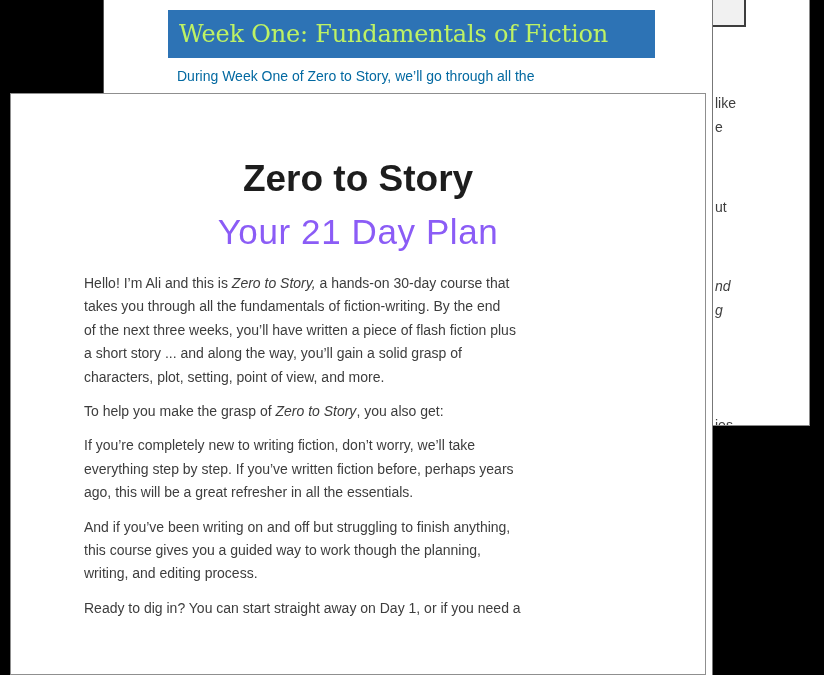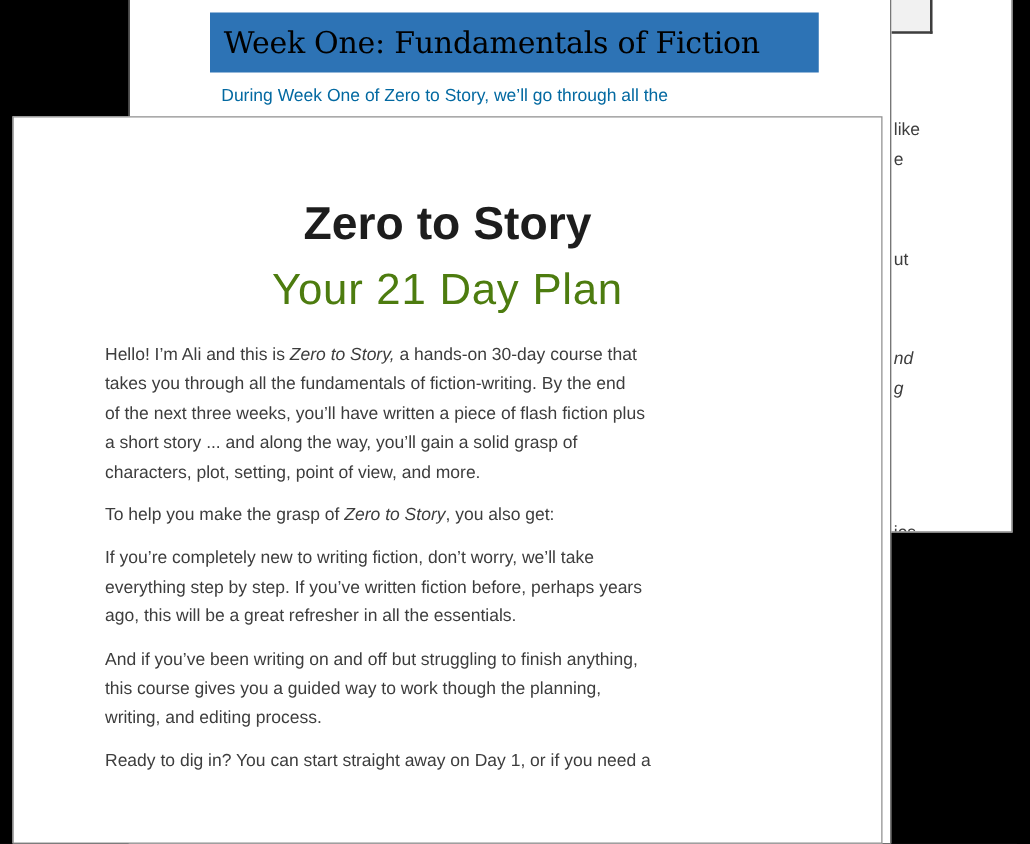--- a/index.html
+++ b/index.html
@@ -15,30 +15,30 @@
   .frag.it{font-style:italic;}
   .frag-0{top:94px;} .frag-1{top:118px;} .frag-2{top:198px;}
   .frag-3{top:277px;} .frag-4{top:301px;} .frag-5{top:416px;}
 
   
   .page-week{left:103px;top:0;width:610px;height:675px;border-left:1px solid #555;
              border-right:1px solid #777;z-index:2;}
   .banner{position:absolute;left:64px;top:10px;width:487px;height:48px;background:#2d73b5;
           display:flex;align-items:center;padding-left:11px;box-sizing:border-box;}
   .banner h1{margin:0;font-family:"DejaVu Serif","Liberation Serif",serif;font-weight:normal;
-             font-size:24px;color:#000000;letter-spacing:-0.2px;white-space:nowrap;}
+             font-size:24px;color:#bef264;letter-spacing:-0.2px;white-space:nowrap;}
   .intro{position:absolute;left:73px;top:68px;margin:0;font-size:14px;color:#0369a1;white-space:nowrap;}
   .week-frag{position:absolute;left:518px;top:324px;font-size:14px;color:#15803d;}
 
   
   .page-plan{left:10px;top:93px;width:696px;height:582px;border:1px solid #8f8f8f;z-index:3;}
   .plan-title{position:absolute;left:0;right:0;top:64px;margin:0;text-align:center;
               font-size:37px;line-height:42px;font-weight:bold;color:#1d1d1d;}
   .plan-subtitle{position:absolute;left:0;right:0;top:117px;margin:0;text-align:center;
-                 font-size:35px;line-height:42px;font-weight:normal;color:#4d7c0f;letter-spacing:0.6px;}
+                 font-size:35px;line-height:42px;font-weight:normal;color:#8b5cf6;letter-spacing:0.6px;}
   .content{position:absolute;left:73px;top:178px;width:516px;font-size:14px;
            line-height:23.4px;color:#3d3d3d;}
   .content p{margin:0 0 11px;white-space:pre-line;}
   .content ul{margin:0 0 11px;padding:0 0 0 38px;list-style:disc;}
   .content li{margin:0;}
   .content strong{color:#2d2d2d;}
 </style>
 </head>
 <body>
 

